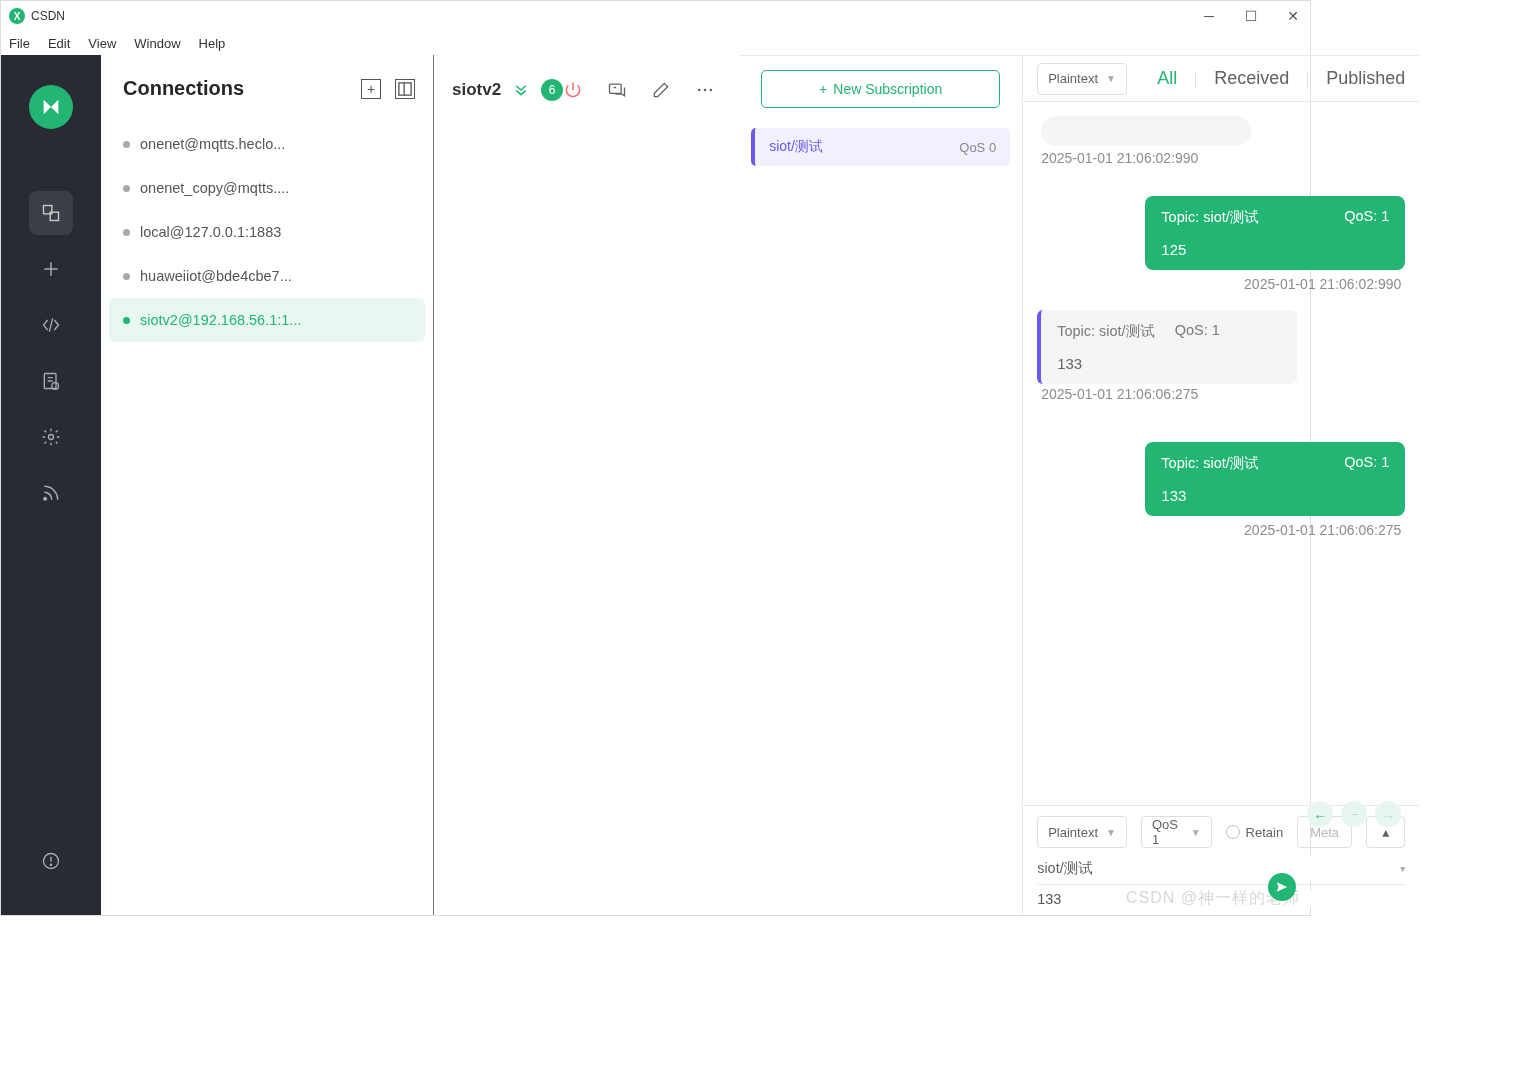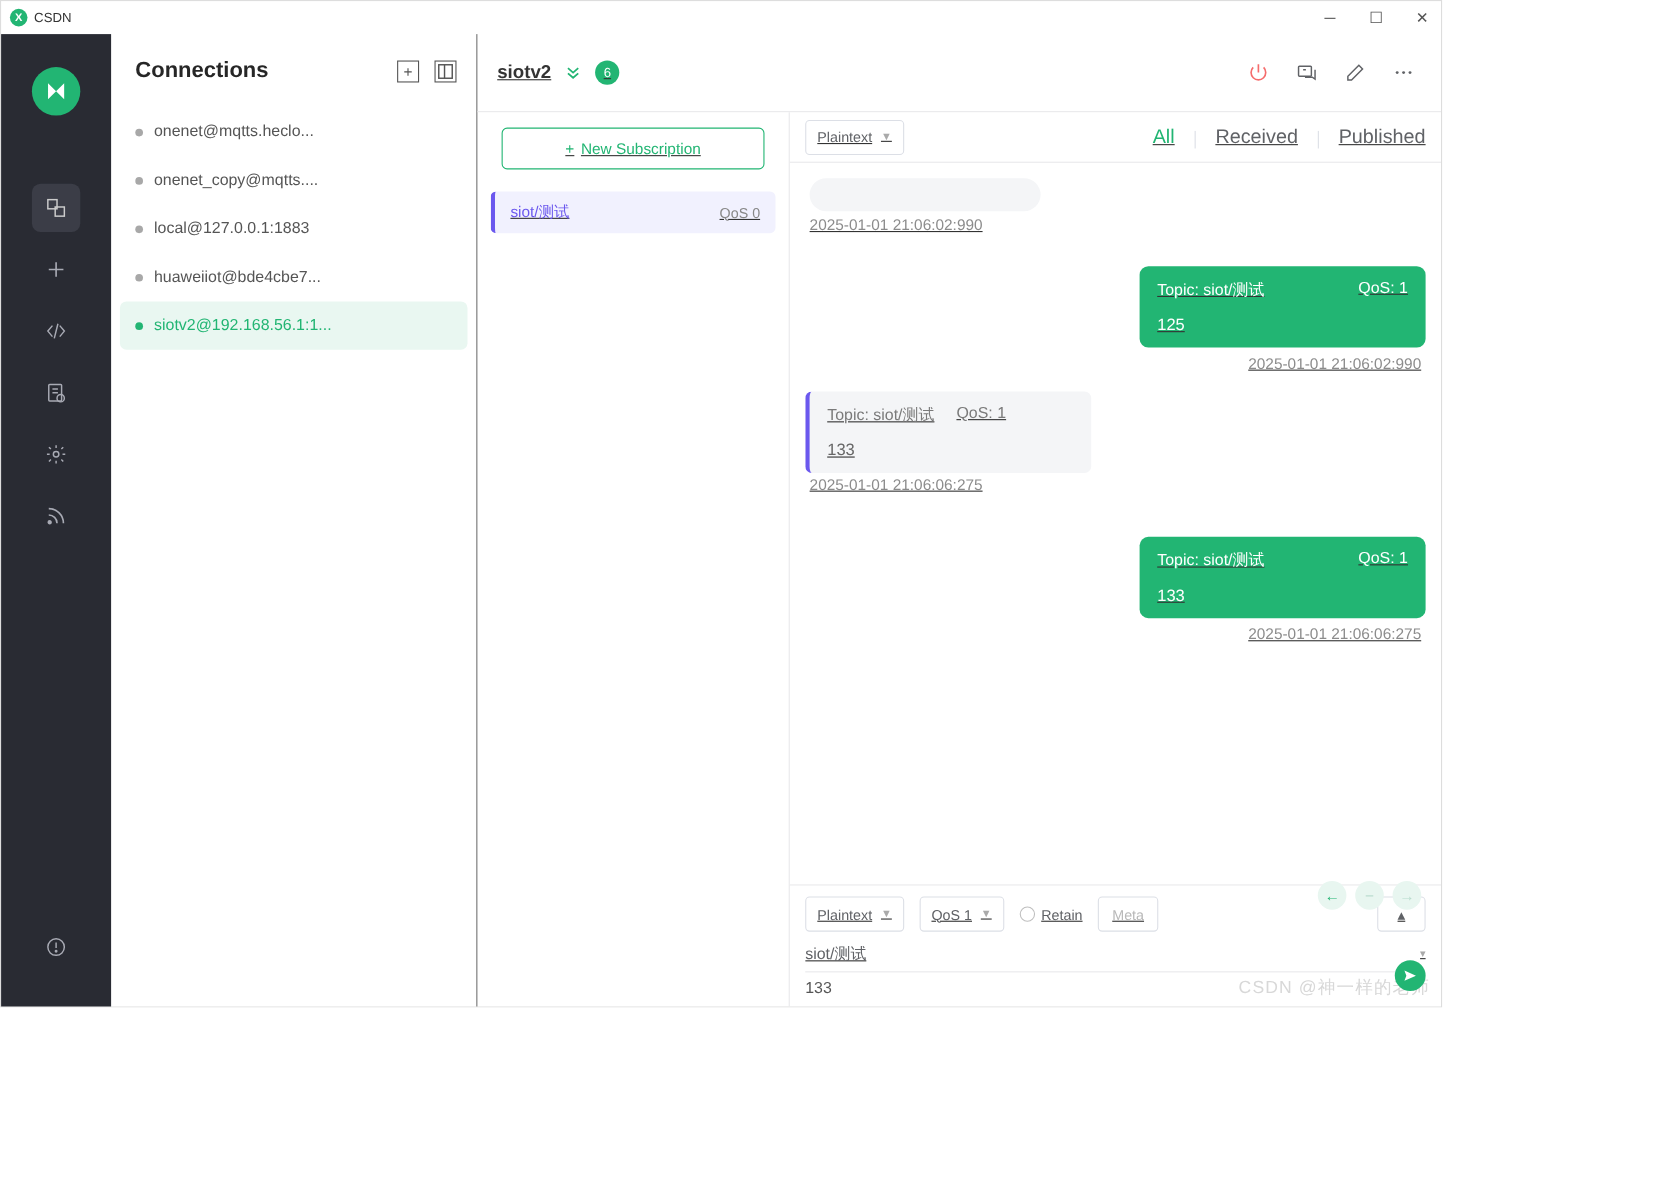--- a/index.html
+++ b/index.html
@@ -22,21 +22,21 @@
 .conn-panel { width:333px; border-right:1px solid #737373; display:flex; flex-direction:column; }
 .conn-head { display:flex; align-items:center; justify-content:space-between; padding:22px 18px 18px 22px; }
 .conn-title { font-size:20px; font-weight:700; color:#262626; }
 .conn-head-icons { display:flex; gap:14px; }
 .icon-box { width:20px; height:20px; border:1.5px solid #555; cursor:pointer; display:flex; align-items:center; justify-content:center; font-size:14px; color:#555;}
 .conn-list { flex:1; overflow:auto; padding:4px 8px; }
 .conn-item { display:flex; align-items:center; gap:10px; padding:14px 14px; border-radius:6px; cursor:pointer; font-size:14.5px; color:#555; }
 .conn-item.active { background:#e9f7f1; color:#22b573; }
 .dot { width:7px; height:7px; border-radius:50%; background:#a8a8a8; flex-shrink:0; }
 .conn-item.active .dot { background:#22b573; }
-.main { flex:1; display:flex; flex-direction:column; min-width:0;text-decoration:underline; }
+.main { flex:1; display:flex; min-width:0; }
 .main-head { height:70px; display:flex; align-items:center; justify-content:space-between; padding:0 24px 0 18px; }
 .mh-left { display:flex; align-items:center; gap:12px; }
 .mh-title { font-size:17px; font-weight:700; }
 .badge { background:#22b573; color:#fff; border-radius:50%; width:22px; height:22px; display:flex; align-items:center; justify-content:center; font-size:12px; }
 .mh-right { display:flex; align-items:center; gap:24px; }
 .mh-icon { cursor:pointer; color:#606266; }
 .mh-icon.red { color:#f56c6c; }
 .content { flex:1; display:flex; min-height:0; border-top:1px solid #e9e9ec;}
 .subs { width:283px; padding:14px 12px; display:flex; flex-direction:column; gap:16px; }
 .new-sub-btn { border:1px solid #22b573; color:#22b573; background:#fff; height:38px; border-radius:5px; display:flex; align-items:center; justify-content:center; gap:6px; cursor:pointer; font-size:14px; margin:0 10px 4px; }
@@ -84,20 +84,27 @@
       <div class="logo-sm">X</div>
       <span class="title">CSDN</span>
     </div>
     <div class="win-controls">
       <span class="win-btn">─</span>
       <span class="win-btn">☐</span>
       <span class="win-btn">✕</span>
     </div>
   </div>
 
+  <div class="menubar">
+    <span>File</span>
+    <span>Edit</span>
+    <span>View</span>
+    <span>Window</span>
+    <span>Help</span>
+  </div>
 
   <div class="body">
 
     <div class="rail">
       <div class="rail-logo">
         <svg width="22" height="22" viewBox="0 0 24 24">
             <path fill="#fff" d="M4 4l8 8-8 8zM20 4l-8 8 8 8z"></path>
           </svg>
       </div>
       <div class="rail-item active">

